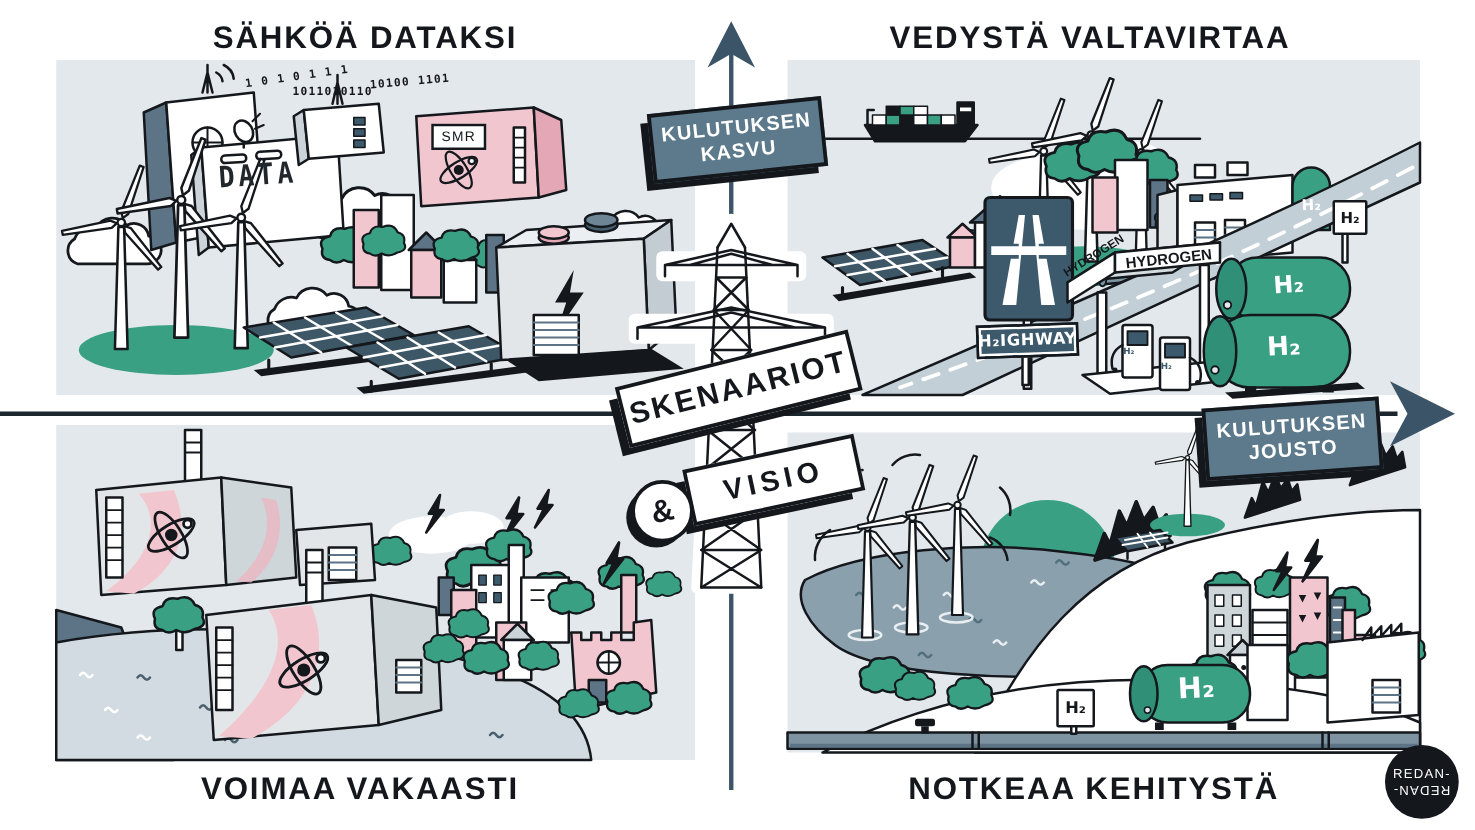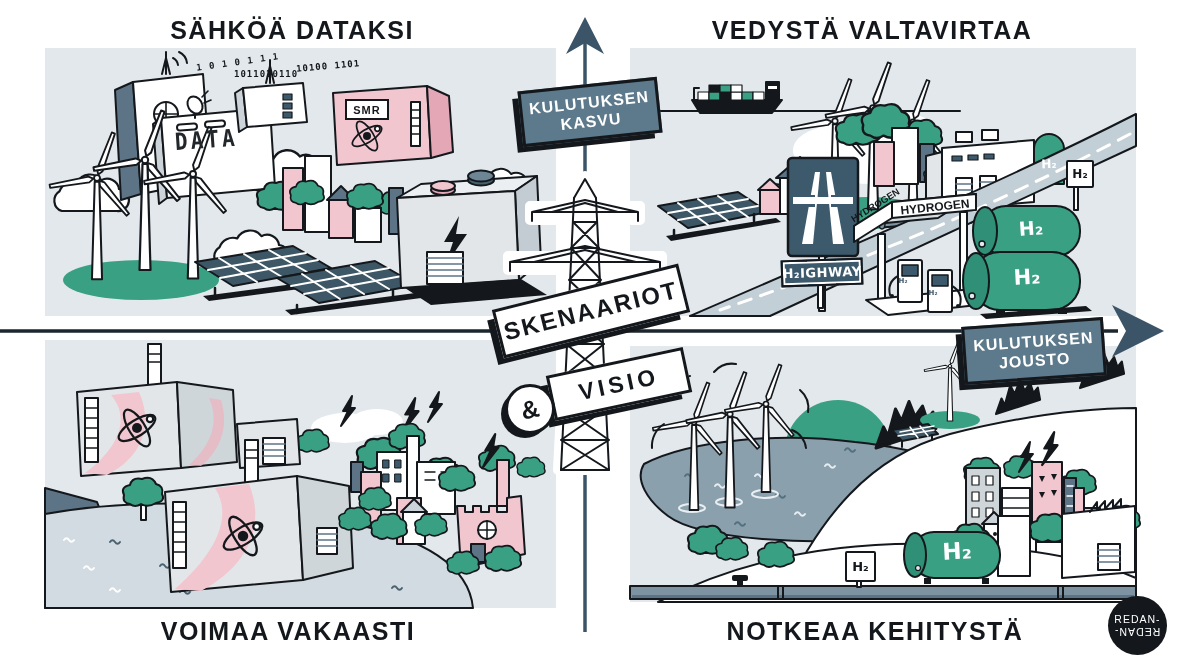--- a/index.html
+++ b/index.html
@@ -26,21 +26,21 @@
     font-weight:700;font-size:25px;}
   .amp-circle span{display:inline-block;transform:rotate(-12deg);}
   .h2{position:absolute;z-index:5;color:#fff;font-family:"DejaVu Sans",sans-serif;font-weight:700;text-align:center;line-height:1;}
   .h2sign{position:absolute;z-index:5;background:#fff;border:2px solid #14181c;border-radius:2px;
     color:#14181c;font-family:"DejaVu Sans",sans-serif;font-weight:700;display:flex;align-items:center;justify-content:center;}
   .seg{position:absolute;z-index:5;font-family:"DejaVu Sans Mono",monospace;font-weight:700;
     font-size:21px;letter-spacing:3px;color:#22272c;transform:rotate(-4deg) scaleY(1.12);}
   .bin{position:absolute;z-index:5;font-family:"DejaVu Sans Mono",monospace;font-weight:700;
     font-size:9px;letter-spacing:1px;color:#14181c;white-space:nowrap;}
   .smr{position:absolute;z-index:5;background:#fff;border:2px solid #14181c;display:flex;
-    align-items:center;justify-content:center;font-size:11px;font-weight:700;letter-spacing:1px;}
+    align-items:center;justify-content:center;font-size:11px;font-weight:400;letter-spacing:1px;}
   .hyd{position:absolute;z-index:5;font-weight:700;color:#14181c;white-space:nowrap;}
   #h2ighway{position:absolute;z-index:5;background:#3d5a6d;border:2px solid #14181c;
     box-shadow:inset 0 0 0 2px #fff;color:#fff;font-family:"DejaVu Sans",sans-serif;font-weight:700;
     font-size:13px;display:flex;align-items:center;justify-content:center;letter-spacing:.5px;transform:rotate(-2deg);}
   .logo{position:absolute;z-index:7;background:#14181c;border-radius:50%;color:#fff;
     display:flex;flex-direction:column;align-items:center;justify-content:center;
     font-size:10.5px;font-weight:400;letter-spacing:1px;line-height:1.15;}
   .logo .flip{display:inline-block;transform:rotate(180deg);}
 </style>
 </head>

